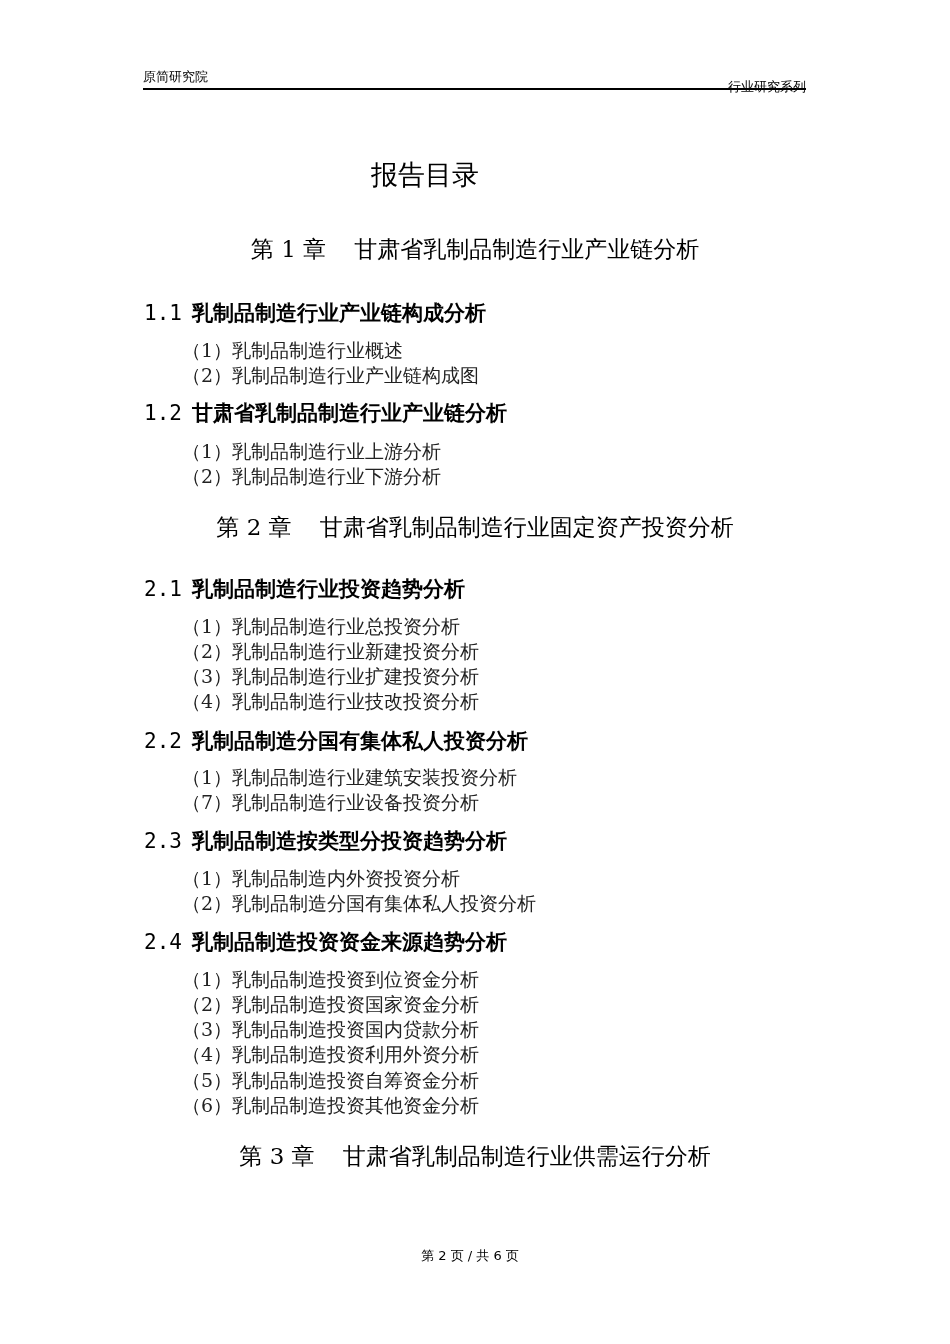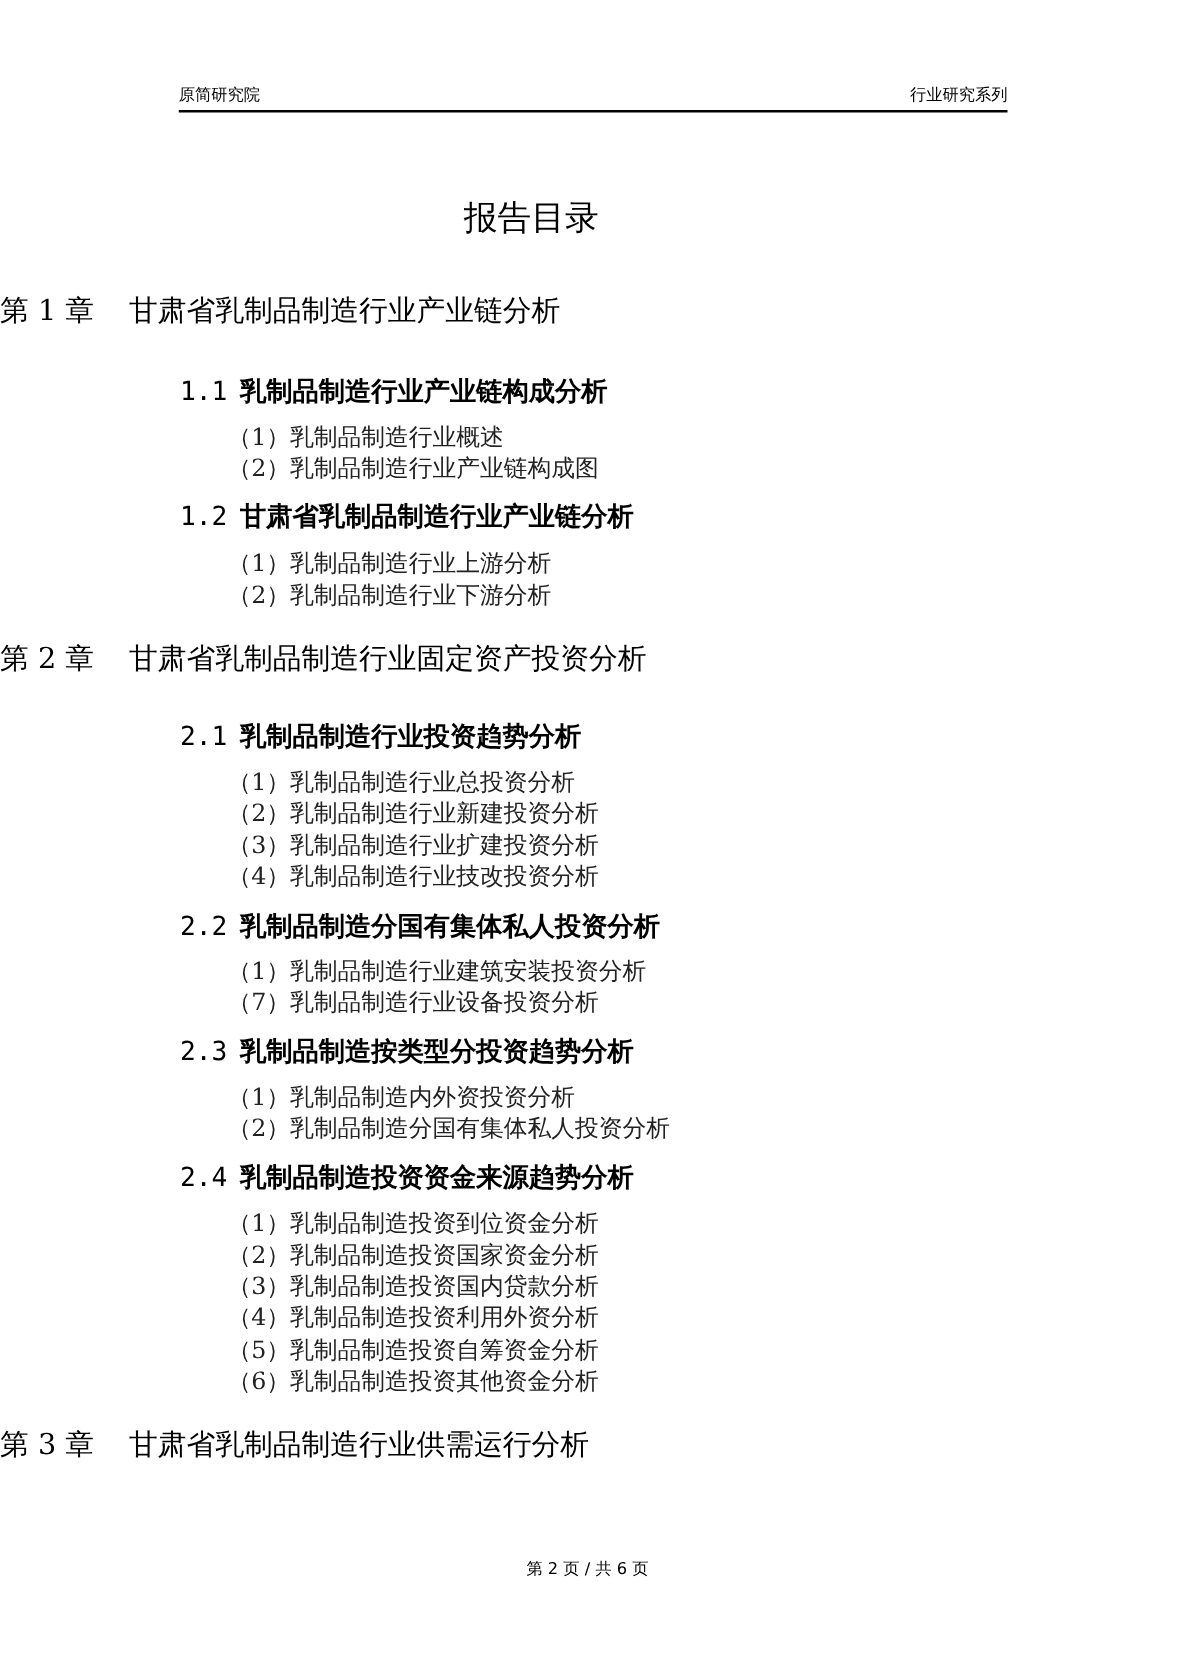--- a/index.html
+++ b/index.html
@@ -19,36 +19,37 @@
       position: absolute;
       left: 143px;
       top: 68px;
       width: 663px;
       height: 20px;
       border-bottom: 2px solid #000;
       font-size: 13px;
       line-height: 18px;
     }
     .header .left { position: absolute; left: 0; top: 0; }
-    .header .right { position: absolute; right: 0; top: 0; }
+    .header .right { position: absolute; right: 0; top: 10px; }
 
     .doc-title {
       position: absolute;
       left: 0;
       width: 850px;
       top: 157px;
       text-align: center;
       font-size: 27px;
       line-height: 36px;
       font-family: "DejaVu Sans", sans-serif;
     }
     .chapter {
       position: absolute;
       left: 0;
       width: 950px;
+      text-align: center;
       font-size: 23px;
       line-height: 30px;
       font-family: "DejaVu Serif", serif;
     }
     .chapter .gap { display: inline-block; width: 28px; }
     .section {
       position: absolute;
       left: 144px;
       font-size: 21px;
       line-height: 28px;

